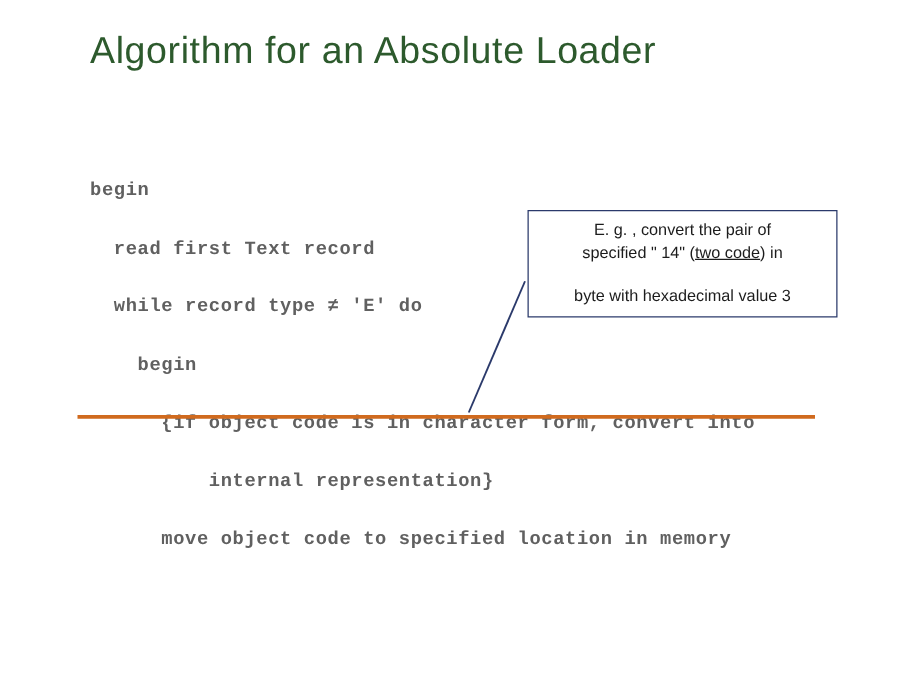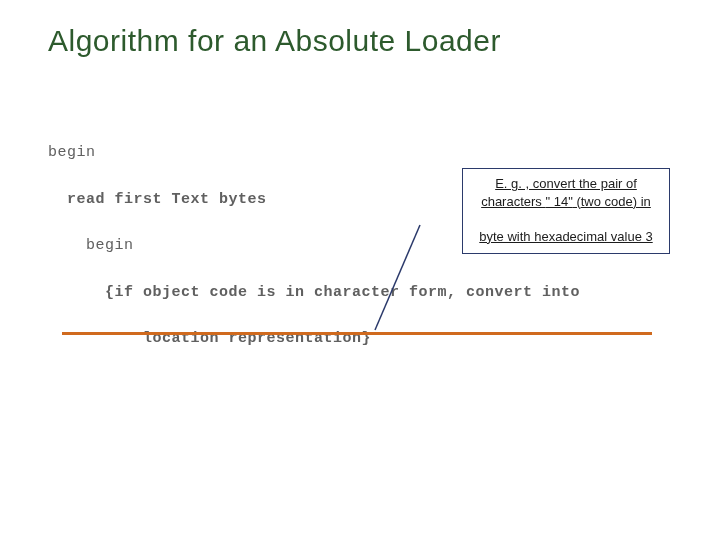--- a/index.html
+++ b/index.html
@@ -7,21 +7,21 @@
     width: 720px;
     height: 540px;
     background: #ffffff;
     font-family: Arial, Helvetica, sans-serif;
     overflow: hidden;
     position: relative;
   }
   .slide {
     width: 100%;
     height: 100%;
-    padding: 24px 48px 0 48px;
+    padding: 24px 48px 0 72px;
     position: relative;
   }
   .title {
     color: #2d5a2d;
     font-size: 30px;
     font-weight: 400;
     letter-spacing: 0.5px;
     margin-bottom: 60px;
     text-align: left;
     white-space: nowrap;
@@ -32,35 +32,34 @@
   }
   .pseudocode {
     font-family: "Courier New", Courier, monospace;
     font-size: 15px;
     color: #606060;
     font-weight: bold;
     line-height: 1.55;
     white-space: pre;
     letter-spacing: 0.5px;
   }
-  .pseudocode .kw { font-weight: normal; }
+  .pseudocode .kw { font-weight: bold; }
   .pseudocode .line { display: block; }
   .callout {
     position: absolute;
     top: 168px;
     right: 50px;
-    width: 208px;
+    width: 248px;
     border: 1.5px solid #2b3a6b;
     background: #ffffff;
     padding: 6px 8px 8px 8px;
     font-size: 13px;
     color: #1c1c1c;
     line-height: 1.35;
     text-align: center;
-    text-decoration: underline;
   }
   .callout .underline { text-decoration: underline; }
   .connector {
     position: absolute;
     pointer-events: none;
   }
   .orange-line {
     position: absolute;
     left: 62px;
     top: 332px;
@@ -72,37 +71,39 @@
 </head>
 <body>
 
 <div class="slide">
 
   <div class="title">Algorithm for an Absolute Loader</div>
 
   <div class="figure-area">
     <div class="pseudocode">
 <span class="line kw">begin</span>
-<span class="line">  read first Text bytes</span>
+<span class="line">  read first Text record</span>
+<span class="line">  while record type ≠ 'E' do</span>
 <span class="line kw">    begin</span>
 <span class="line">      {if object code is in character form, convert into</span>
-<span class="line">          location representation}</span>
+<span class="line">          internal representation}</span>
+<span class="line">      move object code to specified location in memory</span>
 
 
 
 
     </div>
 
   </div>
 
   <div class="orange-line"></div>
 
   <div class="callout">
     <span>E. g. , convert the pair of</span><br>
-    <span>characters </span><span>" 14"</span><span> (</span><span class="underline">two code</span><span>) in</span><br>
+    <span>specified </span><span>" 14"</span><span> (</span><span class="underline">two code</span><span>) in</span><br>
     <br>
     <span>byte with hexadecimal value 3</span>
   </div>
 
   <svg class="connector" style="left:0; top:0;" width="720" height="540">
     <line x1="420" y1="225" x2="375" y2="330" stroke="#2b3a6b" stroke-width="1.5"></line>
   </svg>
 
 </div>
 

